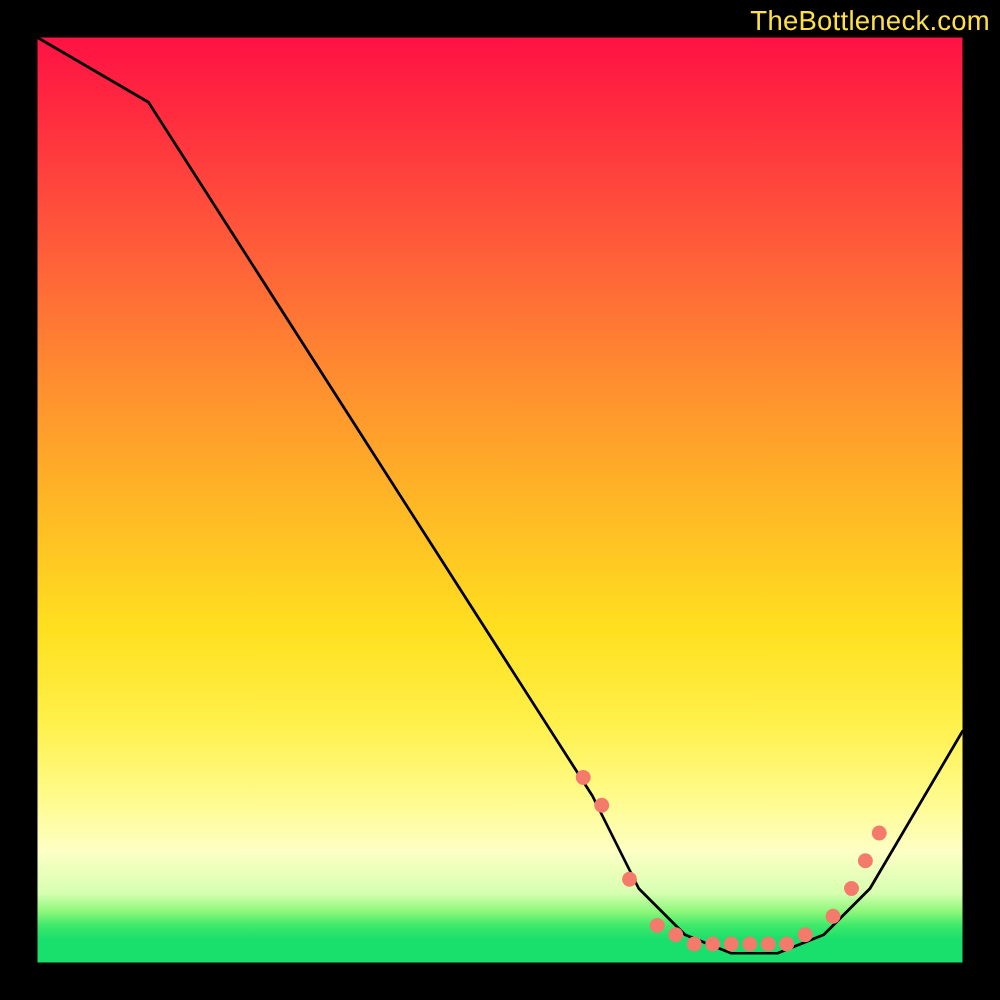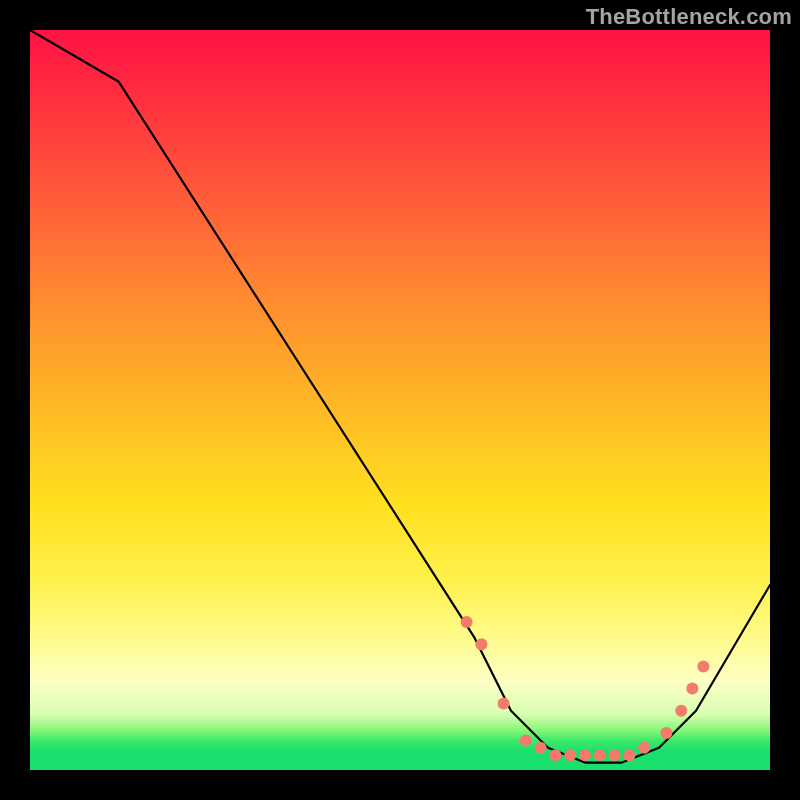--- a/index.html
+++ b/index.html
@@ -40,23 +40,23 @@
       #8cf77a 94.5%,
       #3fe96a 96%,
       #19df6c 97.5%,
       #19df6c 100%
     );
   }
   .watermark {
     position: absolute;
     top: 4px;
     right: 8px;
-    color: #a3a3a3;
+    color: #fde047;
     font-size: 22px;
-    font-weight: 700;
+    font-weight: 400;
     letter-spacing: 0.2px;
     user-select: none;
   }
   svg.curve {
     position: absolute;
     left: 0;
     top: 0;
     width: 100%;
     height: 100%;
     overflow: visible;

